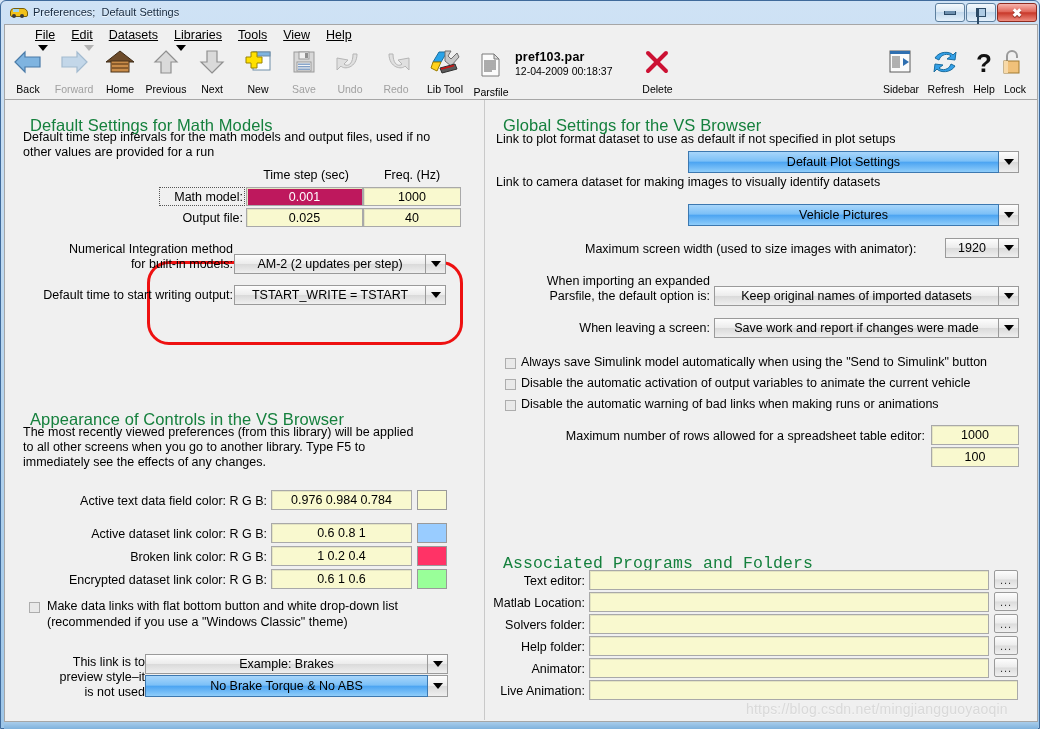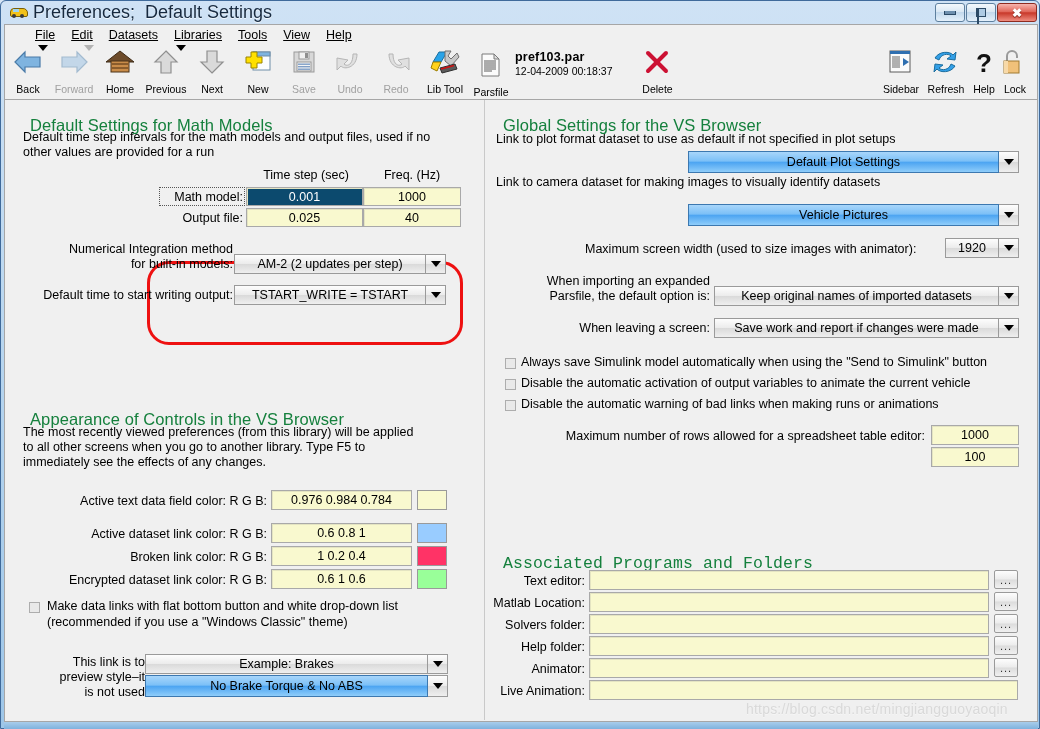--- a/index.html
+++ b/index.html
@@ -27,21 +27,21 @@
   .title-icon .body{
     position:absolute;left:1px;top:3px;width:16px;height:7px;
     background:#f2c21a;border:1px solid #7a5f06;border-radius:4px 5px 2px 2px;
   }
   .title-icon .win{
     position:absolute;left:4px;top:4px;width:6px;height:3px;background:#9fd5f2;
   }
   .title-icon .w1{position:absolute;left:3px;top:9px;width:4px;height:4px;background:#3a3a3a;border-radius:50%;}
   .title-icon .w2{position:absolute;left:11px;top:9px;width:4px;height:4px;background:#3a3a3a;border-radius:50%;}
   .title-text{
-    font-size:18px;color:#16293f;white-space:pre;
+    font-size:11px;color:#16293f;white-space:pre;
     text-shadow:0 1px 0 rgba(255,255,255,.7);
   }
   .winbtns{position:absolute;right:4px;top:2px;display:flex;gap:1px;align-items:center;}
   .wb{
     width:28px;height:17px;border:1px solid #5d7f9e;border-radius:3px;
     background:linear-gradient(180deg,#f3f8fc 0%,#dae8f4 45%,#c3d9ed 50%,#e4f0fa 100%);
     display:flex;align-items:center;justify-content:center;
   }
   .wb.close{
     width:38px;
@@ -111,21 +111,21 @@
   .lbl{position:absolute;font-size:12.5px;color:#000;white-space:nowrap;text-align:right;}
 
   
   .yfield{
     position:absolute;box-sizing:border-box;
     background:#f9f9cf;border:1px solid #a9a9a9;
     display:flex;align-items:center;justify-content:center;
     font-size:12.5px;color:#000;
     box-shadow:inset 1px 1px 0 #e4e4c2;
   }
-  .yfield.sel{background:#0c4a6e;color:#fff;}
+  .yfield.sel{background:#be185d;color:#fff;}
   .yfield.blank{justify-content:flex-start;padding-left:4px;}
 
   
   .combo{
     position:absolute;box-sizing:border-box;height:20px;display:flex;align-items:stretch;
   }
   .combo .face{
     flex:1;border:1px solid #9a9a9a;box-sizing:border-box;
     background:linear-gradient(180deg,#fdfdfd 0%,#ececec 48%,#dadada 52%,#efefef 100%);
     display:flex;align-items:center;justify-content:center;

